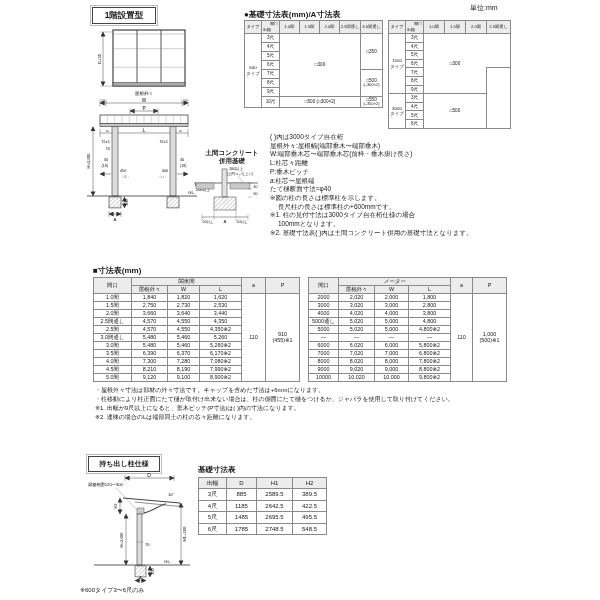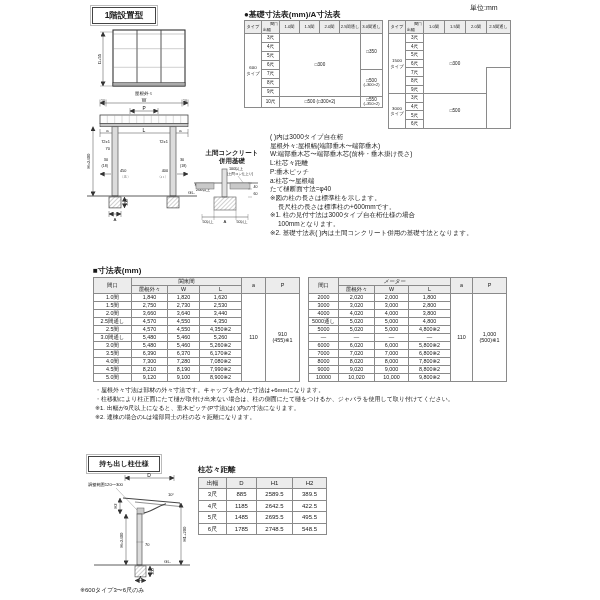--- a/index.html
+++ b/index.html
@@ -552,21 +552,21 @@
     <text x="84" y="91" font-size="4.4">GL.</text>
     <rect x="55" y="93.9" width="11" height="11" fill="url(#hatch)" stroke="#444" stroke-width="0.6"></rect>
     <line x1="70" y1="94" x2="70" y2="105" stroke="#444" stroke-width="0.5" marker-start="url(#arw)" marker-end="url(#arw)"></line>
     <text transform="rotate(-90 73.5 99.5)" x="73.5" y="99.5" text-anchor="middle" font-size="3.8">300</text>
     <line x1="55" y1="108.5" x2="66" y2="108.5" stroke="#444" stroke-width="0.5" marker-start="url(#arw)" marker-end="url(#arw)"></line>
     <text x="60.5" y="106.5" text-anchor="middle" font-size="4.2">A</text>
   </svg>
 
   <div class="abs" style="left:80px;top:586px;font-size:6px;">※600タイプ3〜6尺のみ</div>
 
-  <div class="abs bold" style="left:198px;top:465px;font-size:7.5px;">柱芯々距離</div>
+  <div class="abs bold" style="left:198px;top:465px;font-size:7.5px;">基礎寸法表</div>
   <table class="abs sidetbl" style="left:198px;top:477px;width:128px;">
     <colgroup>
         <col style="width:28px">
         <col style="width:30px">
         <col style="width:36px">
         <col style="width:34px">
       </colgroup>
     <tbody>
         <tr style="height:11px;">
       <th>出幅</th>

